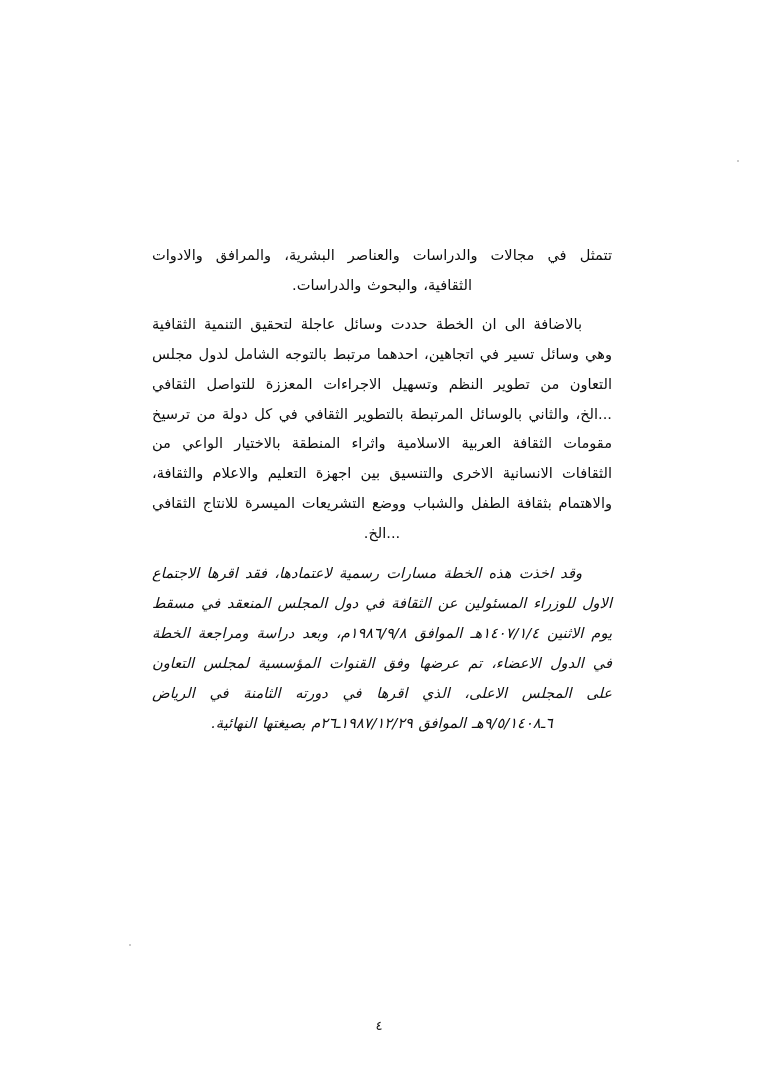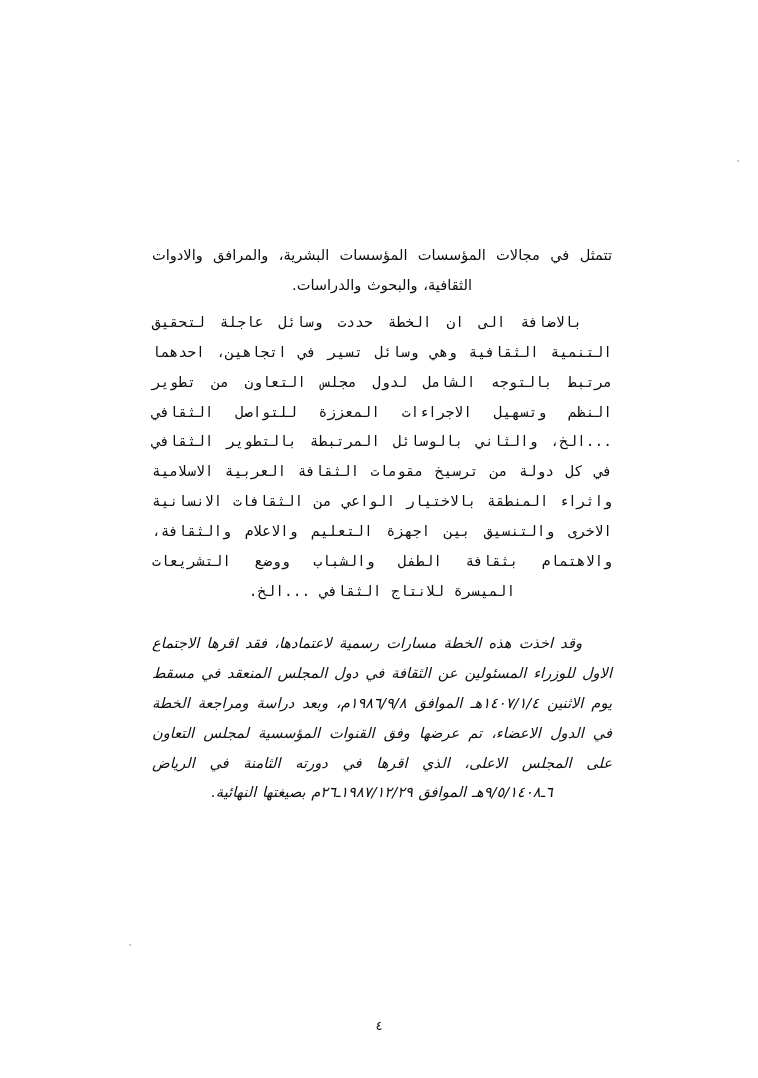--- a/index.html
+++ b/index.html
@@ -46,22 +46,21 @@
   }
 
   .para.p1 {
     text-align: justify;
     text-align-last: center;
   }
   .para.p2 {
     text-indent: 30px;
     text-align: justify;
     text-align-last: center;
-    margin-bottom: 20px;
-    font-family: Liberation Mono, monospace;
+    margin-bottom: 10px;
   }
   .para.p3 {
     text-indent: 30px;
     text-align: justify;
     text-align-last: center;
     font-style: italic;
   }
 
   .pagenum {
     position: absolute;
@@ -76,20 +75,20 @@
 </style>
 </head>
 <body>
 
 <div class="page">
 
   <div class="speck s1"></div>
   <div class="speck s2"></div>
 
   <div class="content">
-    <p class="para p1">تتمثل في مجالات المؤسسات المؤسسات البشرية، والمرافق والادوات الثقافية، والبحوث والدراسات.</p>
+    <p class="para p1">تتمثل في مجالات والدراسات والعناصر البشرية، والمرافق والادوات الثقافية، والبحوث والدراسات.</p>
     <p class="para p2">بالاضافة الى ان الخطة حددت وسائل عاجلة لتحقيق التنمية الثقافية وهي وسائل تسير في اتجاهين، احدهما مرتبط بالتوجه الشامل لدول مجلس التعاون من تطوير النظم وتسهيل الاجراءات المعززة للتواصل الثقافي ...الخ، والثاني بالوسائل المرتبطة بالتطوير الثقافي في كل دولة من ترسيخ مقومات الثقافة العربية الاسلامية واثراء المنطقة بالاختيار الواعي من الثقافات الانسانية الاخرى والتنسيق بين اجهزة التعليم والاعلام والثقافة، والاهتمام بثقافة الطفل والشباب ووضع التشريعات الميسرة للانتاج الثقافي ...الخ.</p>
     <p class="para p3">وقد اخذت هذه الخطة مسارات رسمية لاعتمادها، فقد اقرها الاجتماع الاول للوزراء المسئولين عن الثقافة في دول المجلس المنعقد في مسقط يوم الاثنين ١٤٠٧/١/٤هـ الموافق ١٩٨٦/٩/٨م، وبعد دراسة ومراجعة الخطة في الدول الاعضاء، تم عرضها وفق القنوات المؤسسية لمجلس التعاون على المجلس الاعلى، الذي اقرها في دورته الثامنة في الرياض ٦ـ٩/٥/١٤٠٨هـ الموافق ١٩٨٧/١٢/٢٩ـ٢٦م بصيغتها النهائية.</p>
   </div>
 
   <div class="pagenum">٤</div>
 
 </div>
 
 </body></html>

